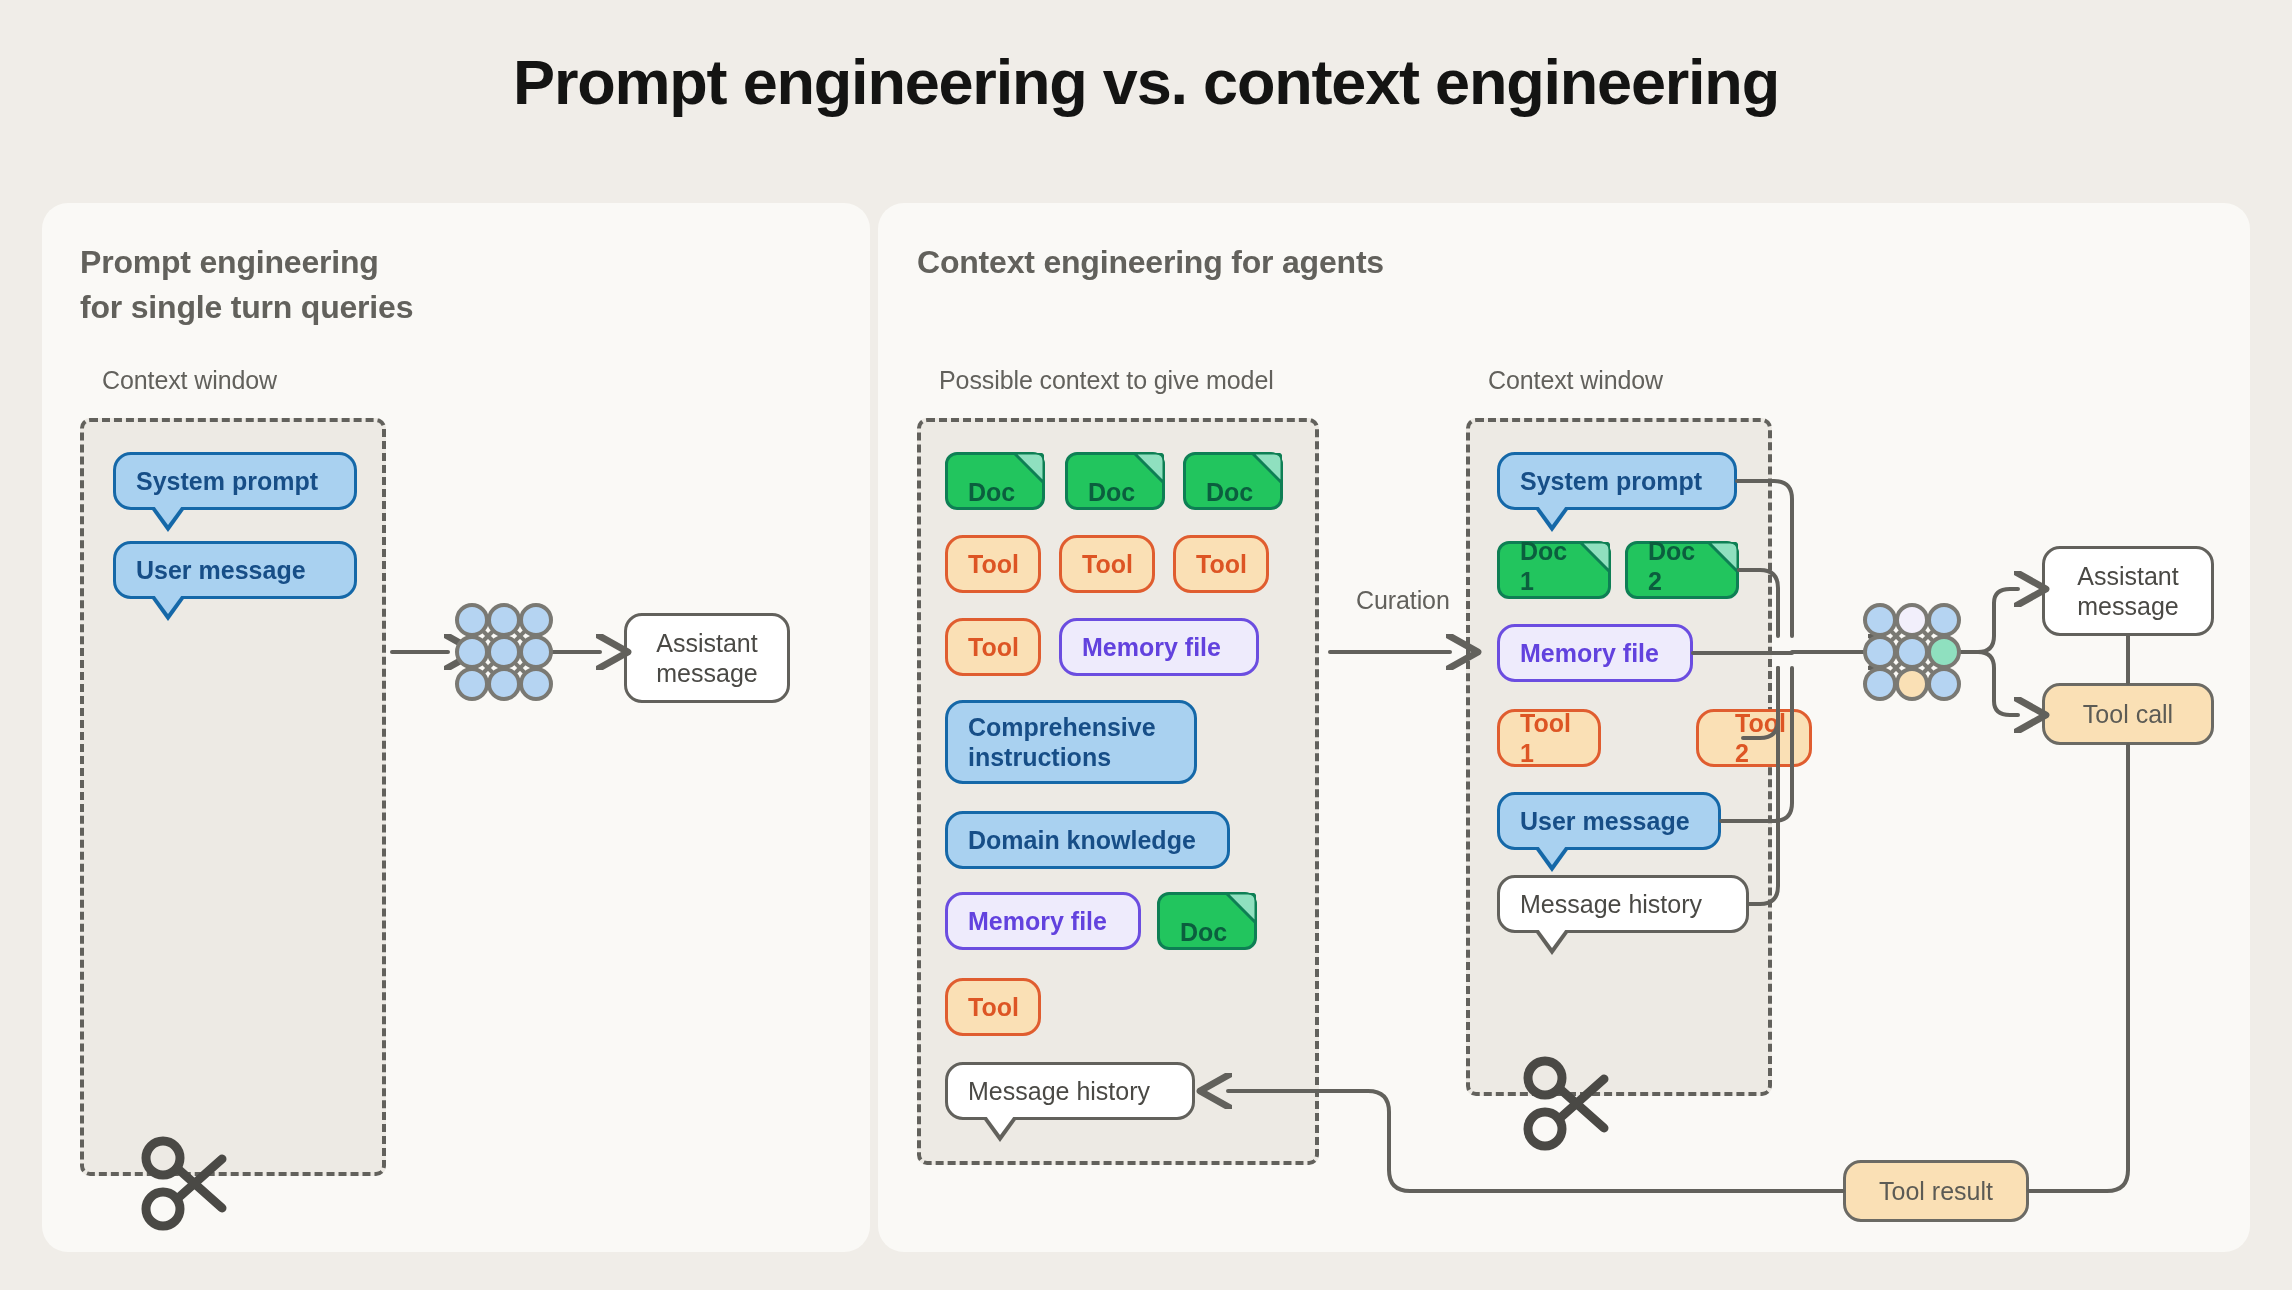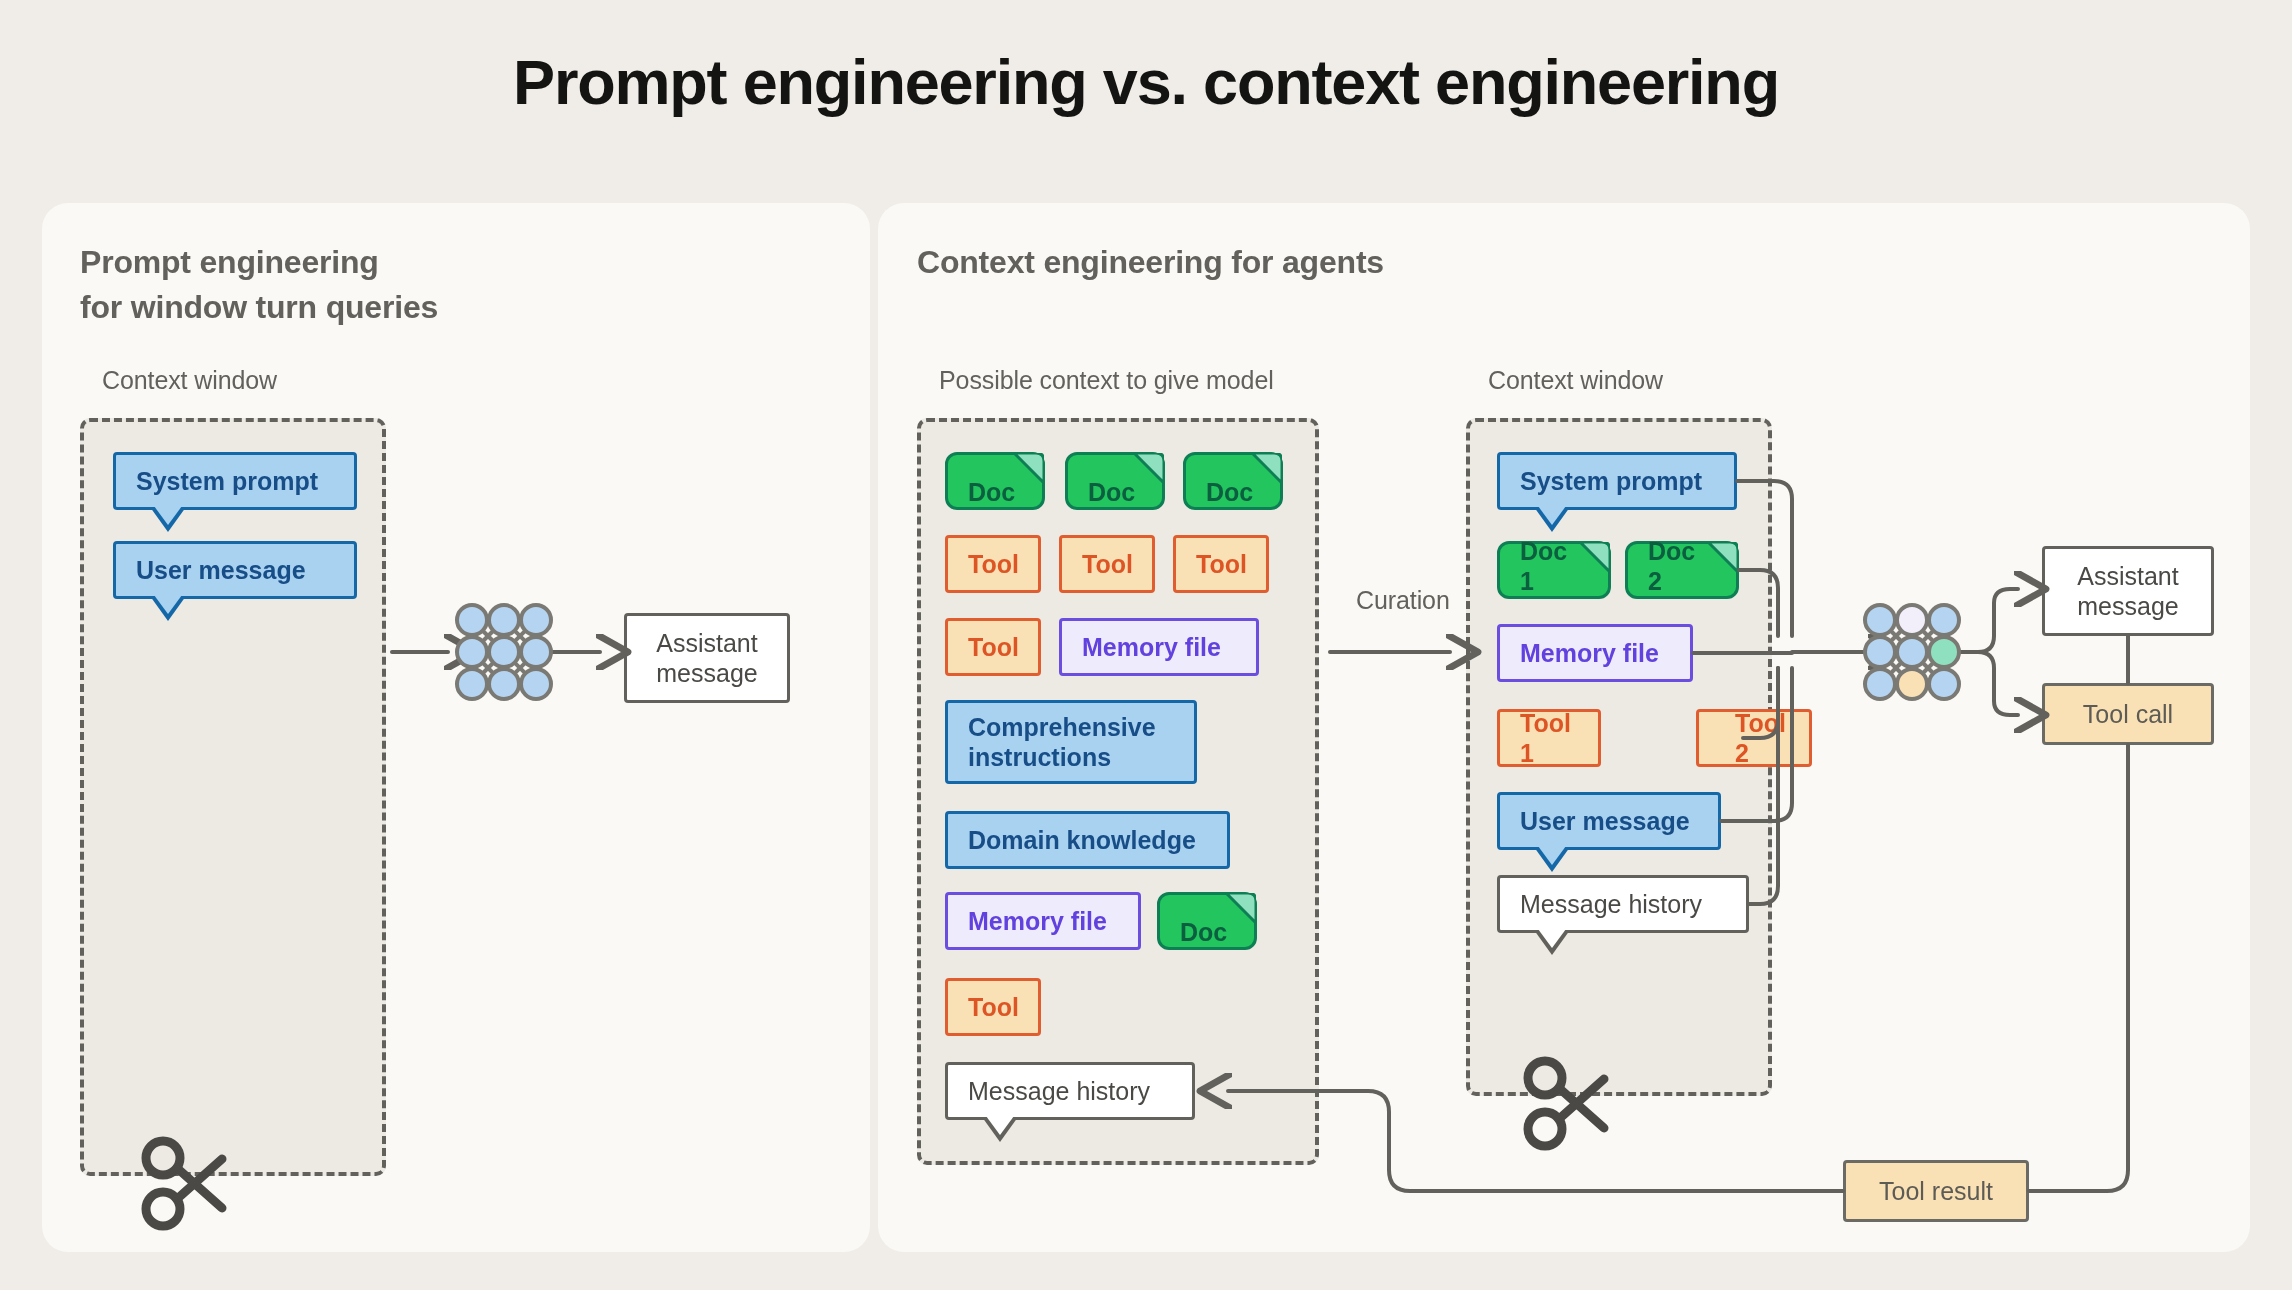--- a/index.html
+++ b/index.html
@@ -50,21 +50,21 @@
     border-radius:10px;
     box-sizing:border-box;
   }
 
   
   .chip{
     position:absolute;
     box-sizing:border-box;
     display:flex;align-items:center;
     padding:0 20px;
-    border-radius:4px;
+    border-radius:18px;
     border:3px solid #000;
     font-size:25px;font-weight:bold;
     white-space:pre-line;line-height:30px;
   }
   .chip.blue{background:#A9D1F0;border-color:#1568A8;color:#174E87;}
   .chip.green{background:#22c55e;border-color:#0E7F54;color:#0B5E3E;border-radius:12px;align-items:flex-end;}
   .chip.orange{background:#FAE0B5;border-color:#E05D2F;color:#DD5524;}
   .chip.purple{background:#EEEBFC;border-color:#6B4DE0;color:#6242DE;}
   .chip.plain{background:#FFFFFF;border-color:#62615C;color:#4A4945;font-weight:normal;}
   .chip.cream{background:#FAE0B5;border-color:#6B6A64;color:#5C5B55;font-weight:normal;}
@@ -100,21 +100,21 @@
 </head>
 <body>
 
 <div class="root">
 
   <div class="title">Prompt engineering vs. context engineering</div>
 
   <div class="card" id="card-left"></div>
 
   <div class="card-heading" style="left:80px;top:240px;width:620px;">Prompt engineering
-for window turn queries</div>
+for single turn queries</div>
 
   <div class="sub-label" style="left:80px;top:366px;">Context window</div>
 
   <div class="dashbox" style="left:80px;top:418px;width:306px;height:758px;"></div>
 
   <div class="chip blue bubble" style="left:113px;top:452px;width:244px;height:58px;">
     <span>System prompt</span>
     <span class="tail-outer"></span>
     <span class="tail-inner"></span>
   </div>

